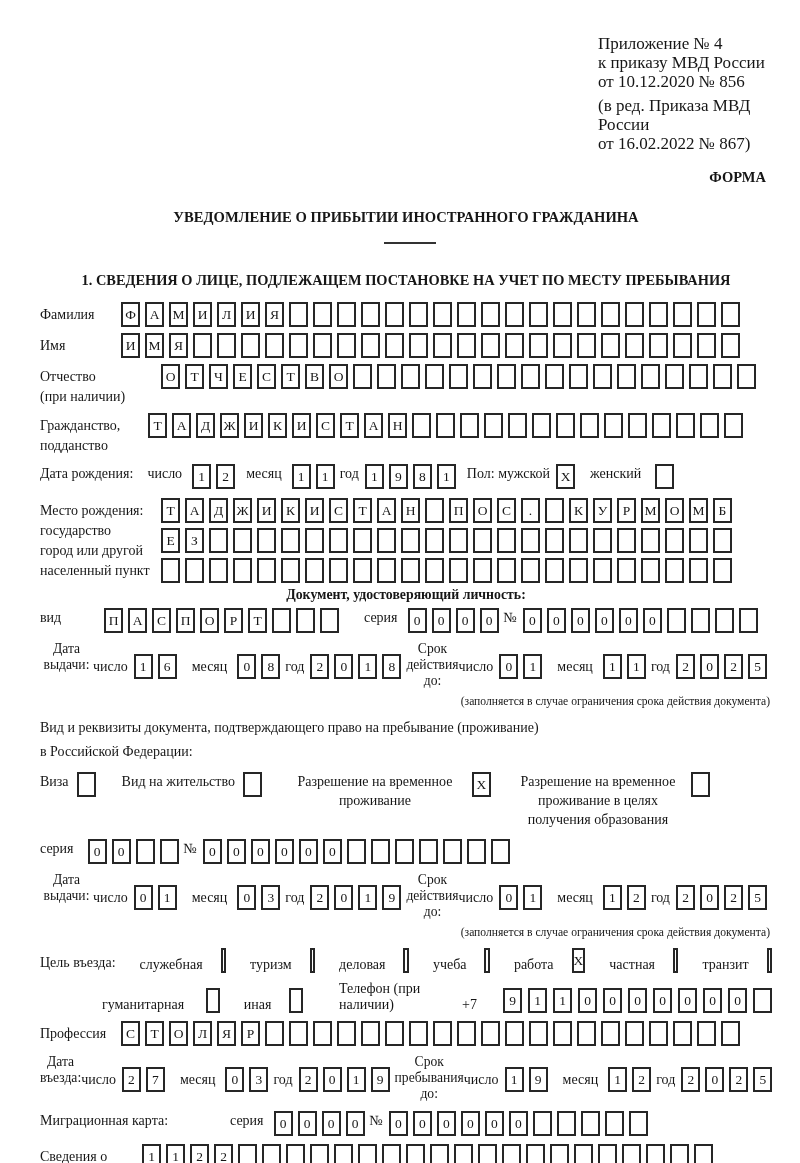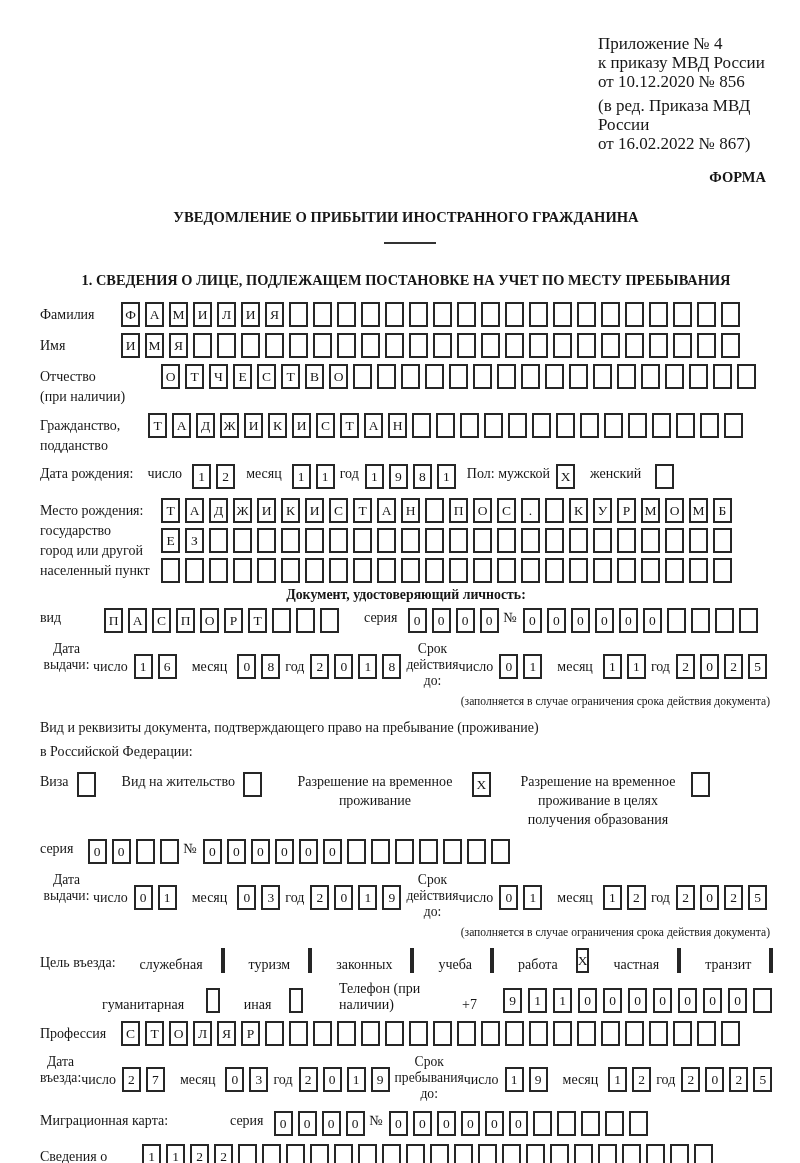--- a/index.html
+++ b/index.html
@@ -226,21 +226,21 @@
     </div>
   </div>
   <div class="note">(заполняется в случае ограничения срока действия документа)</div>
 
   <div class="purpose-opts" style="margin-top:9px;">
     <span class="t">Цель въезда:</span>
     <span class="pl">служебная</span>
     <span class="cell"></span>
     <span class="pl">туризм</span>
     <span class="cell"></span>
-    <span class="pl">законных</span>
+    <span class="pl">деловая</span>
     <span class="cell"></span>
     <span class="pl">учеба</span>
     <span class="cell"></span>
     <span class="pl">работа</span>
     <span class="cell">X</span>
     <span class="pl">частная</span>
     <span class="cell"></span>
     <span class="pl">транзит</span>
     <span class="cell"></span>
   </div>

